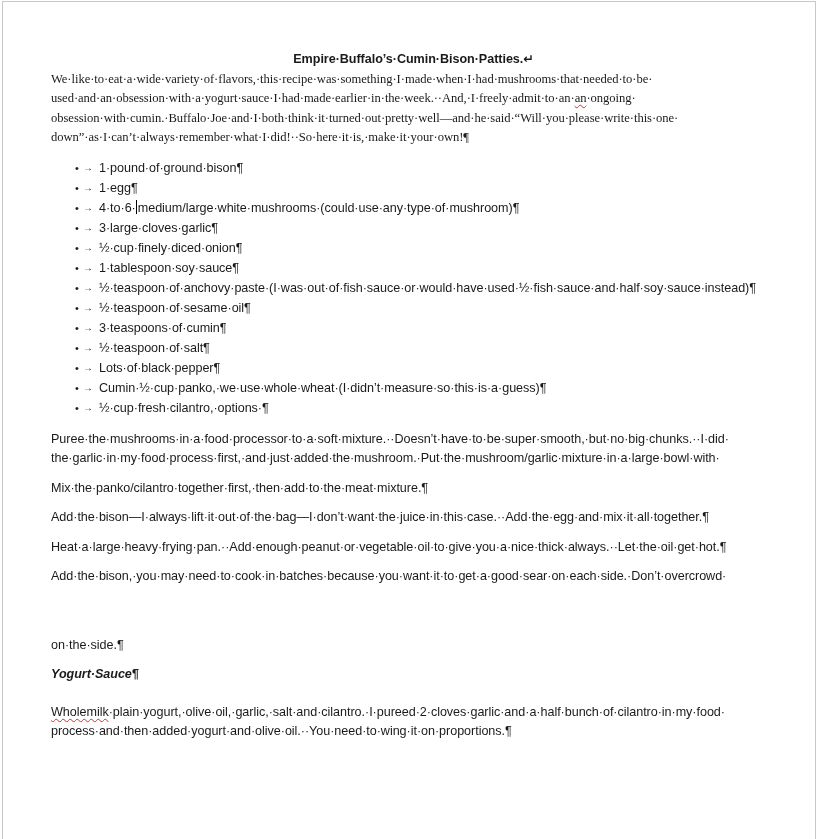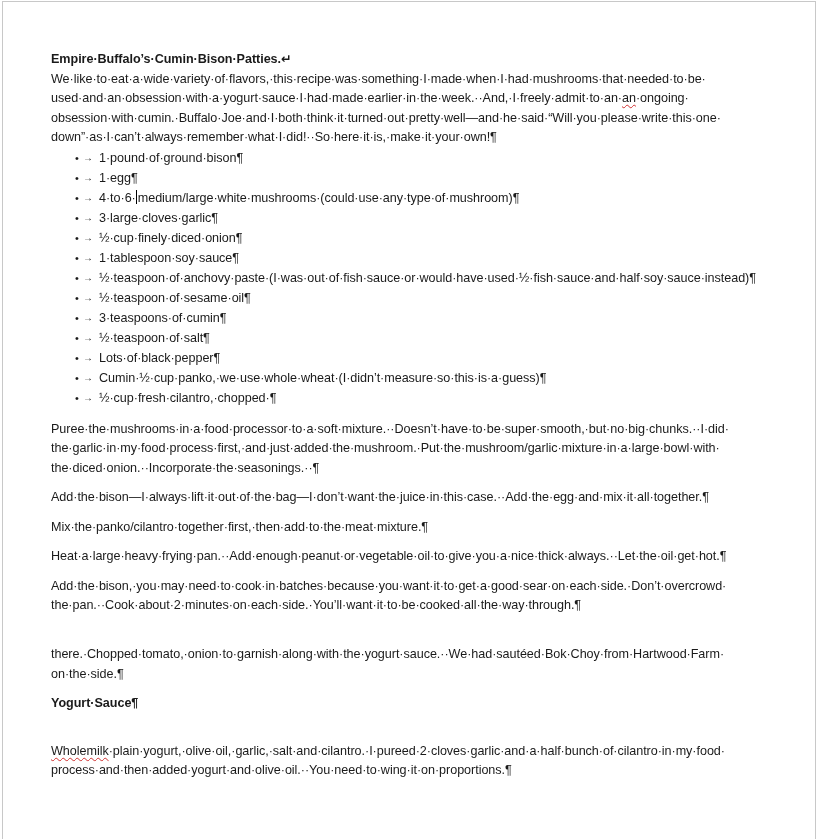--- a/index.html
+++ b/index.html
@@ -4,23 +4,23 @@
 <style>
   html, body { margin: 0; padding: 0; background: #ffffff; }
   body { width: 821px; height: 839px; overflow: hidden; position: relative; font-family: "Liberation Sans", "DejaVu Sans", sans-serif; color: #1a1a1a; }
   .page {
     position: absolute; left: 2px; top: 1px; width: 814px; height: 850px;
     border-left: 1px solid #c8c8c8; border-top: 1px solid #c8c8c8; border-right: 1px solid #c8c8c8;
     background: #fff; box-sizing: border-box;
   }
   .content { position: absolute; left: 48px; top: 48px; width: 725px; font-size: 12.6px; line-height: 19.5px; letter-spacing: -0.05px; }
   p { margin: 0 0 10px 0; }
-  .title { font-weight: bold; margin: 0; }
-  .intro { margin-bottom: 0; }
-  .heading { font-weight: bold; margin: 0 0 28px 0; }
+  .title { font-weight: bold; margin: 0; text-align: center; }
+  .intro { margin-bottom: 10px; font-family: Liberation Serif, serif; }
+  .heading { font-weight: bold; margin: 0 0 18px 0; font-style: italic; }
   ul.ingredients { list-style: none; margin: 0 0 12px 0; padding: 0; }
   ul.ingredients li { position: relative; padding-left: 48px; height: 20px; line-height: 20px; white-space: nowrap; }
   .bullet { position: absolute; left: 24px; top: 0; font-size: 11px; }
   .arrow { position: absolute; left: 32px; top: 0; font-size: 10px; }
   .squiggle { text-decoration: underline wavy #d03030; text-decoration-thickness: 1px; text-underline-offset: 2px; }
   .cursor { display: inline-block; width: 1px; height: 14px; background: #000; vertical-align: -2px; margin: 0 1px 0 0; }
 </style>
 </head>
 <body>
 
@@ -42,38 +42,36 @@
       <li><span class="bullet">•</span><span class="arrow">→</span><span>4·to·6·</span><span class="cursor"></span><span>medium/large·white·mushrooms·(could·use·any·type·of·mushroom)¶</span></li>
       <li><span class="bullet">•</span><span class="arrow">→</span><span>3·large·cloves·garlic¶</span></li>
       <li><span class="bullet">•</span><span class="arrow">→</span><span>½·cup·finely·diced·onion¶</span></li>
       <li><span class="bullet">•</span><span class="arrow">→</span><span>1·tablespoon·soy·sauce¶</span></li>
       <li><span class="bullet">•</span><span class="arrow">→</span><span>½·teaspoon·of·anchovy·paste·(I·was·out·of·fish·sauce·or·would·have·used·½·fish·sauce·and·half·soy·sauce·instead)¶</span></li>
       <li><span class="bullet">•</span><span class="arrow">→</span><span>½·teaspoon·of·sesame·oil¶</span></li>
       <li><span class="bullet">•</span><span class="arrow">→</span><span>3·teaspoons·of·cumin¶</span></li>
       <li><span class="bullet">•</span><span class="arrow">→</span><span>½·teaspoon·of·salt¶</span></li>
       <li><span class="bullet">•</span><span class="arrow">→</span><span>Lots·of·black·pepper¶</span></li>
       <li><span class="bullet">•</span><span class="arrow">→</span><span>Cumin·½·cup·panko,·we·use·whole·wheat·(I·didn’t·measure·so·this·is·a·guess)¶</span></li>
-      <li><span class="bullet">•</span><span class="arrow">→</span><span>½·cup·fresh·cilantro,·chopped·¶</span></li>
+      <li><span class="bullet">•</span><span class="arrow">→</span><span>½·cup·fresh·cilantro,·options·¶</span></li>
     </ul>
 
     <p>
       <span>Puree·the·mushrooms·in·a·food·processor·to·a·soft·mixture.··Doesn’t·have·to·be·super·smooth,·but·no·big·chunks.··I·did·</span><br>
       <span>the·garlic·in·my·food·process·first,·and·just·added·the·mushroom.·Put·the·mushroom/garlic·mixture·in·a·large·bowl·with·</span><br>
-      <span>the·diced·onion.··Incorporate·the·seasonings.··¶</span>
     </p>
+    <p><span>Mix·the·panko/cilantro·together·first,·then·add·to·the·meat·mixture.¶</span></p>
     <p><span>Add·the·bison—I·always·lift·it·out·of·the·bag—I·don’t·want·the·juice·in·this·case.··Add·the·egg·and·mix·it·all·together.¶</span></p>
-    <p><span>Mix·the·panko/cilantro·together·first,·then·add·to·the·meat·mixture.¶</span></p>
     <p><span>Heat·a·large·heavy·frying·pan.··Add·enough·peanut·or·vegetable·oil·to·give·you·a·nice·thick·always.··Let·the·oil·get·hot.¶</span></p>
     <p>
       <span>Add·the·bison,·you·may·need·to·cook·in·batches·because·you·want·it·to·get·a·good·sear·on·each·side.·Don’t·overcrowd·</span><br>
-      <span>the·pan.··Cook·about·2·minutes·on·each·side.·You’ll·want·it·to·be·cooked·all·the·way·through.¶</span>
     </p>
     <p>
       <br>
-      <span>there.·Chopped·tomato,·onion·to·garnish·along·with·the·yogurt·sauce.··We·had·sautéed·Bok·Choy·from·Hartwood·Farm·</span><br>
+      <br>
       <span>on·the·side.¶</span>
     </p>
 
     <p class="heading">Yogurt·Sauce¶</p>
 
     <p>
       <span class="squiggle">Wholemilk</span><span>·plain·yogurt,·olive·oil,·garlic,·salt·and·cilantro.·I·pureed·2·cloves·garlic·and·a·half·bunch·of·cilantro·in·my·food·</span><br>
       <span>process·and·then·added·yogurt·and·olive·oil.··You·need·to·wing·it·on·proportions.¶</span>
     </p>
 

